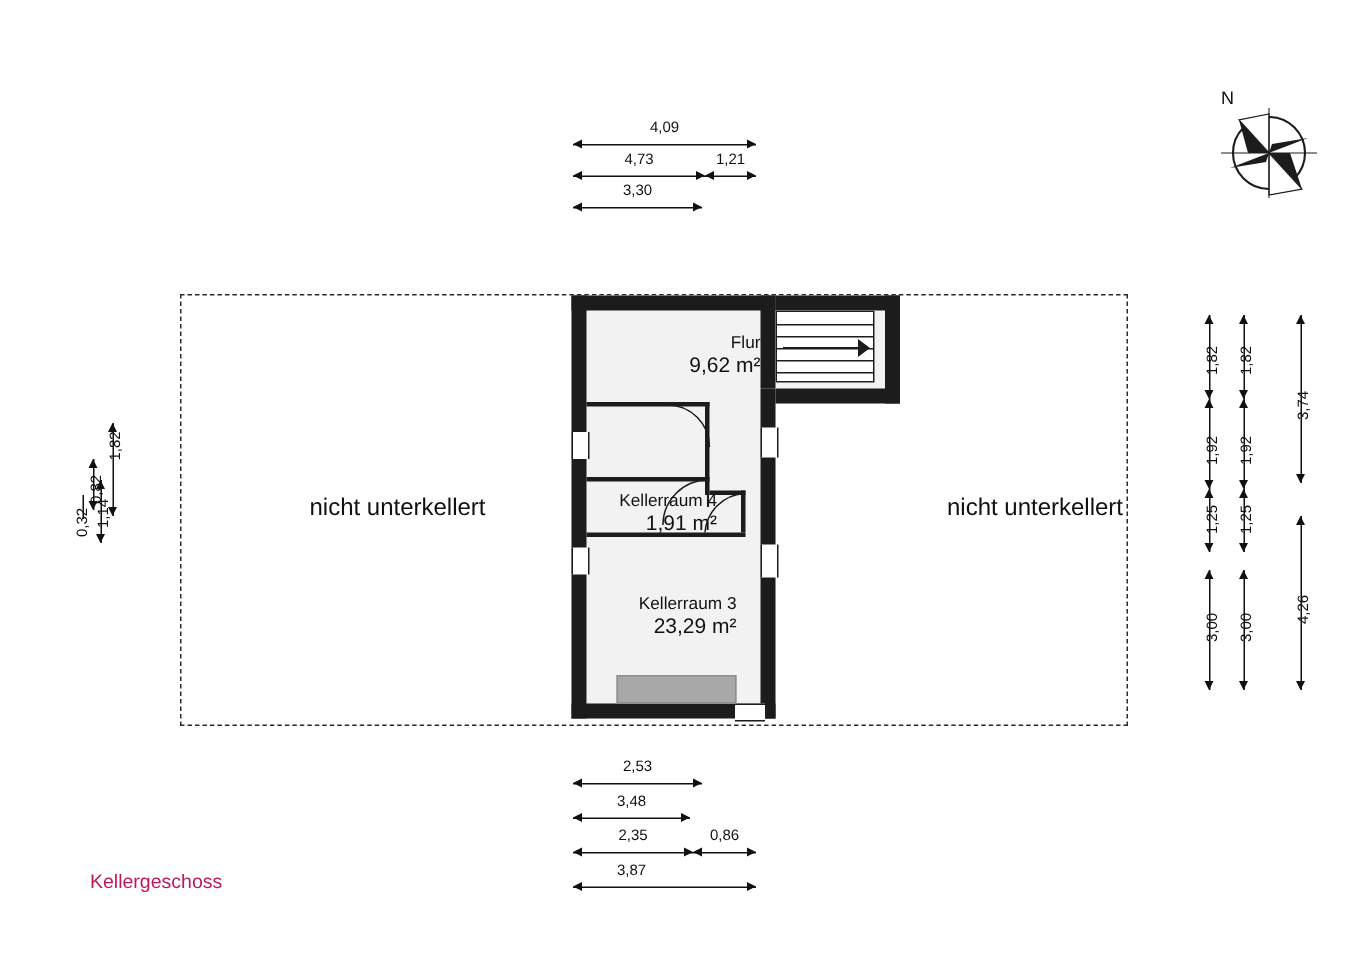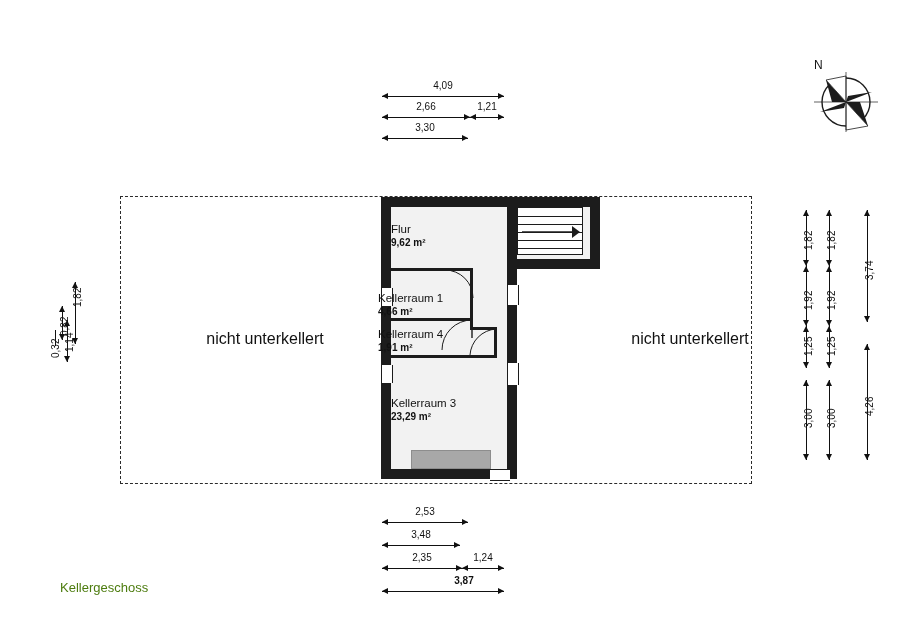--- a/index.html
+++ b/index.html
@@ -40,39 +40,38 @@
     border-bottom: 1.5px solid #1c1c1c;
   }
   .opening-v {
     background: #ffffff;
     border-left: 1.5px solid #1c1c1c;
     border-right: 1.5px solid #1c1c1c;
   }
 
   
   .room-label {
-    text-align: left;
+    text-align: right;
     font-size: 11.5px;
     line-height: 14px;
     color: #111;
     white-space: nowrap;
   }
   .room-label .area {
-    font-size: 10px;
-    font-weight: bold;
+    font-size: 14px;
   }
   .big-label {
     font-size: 16px;
     color: #111;
     white-space: nowrap;
     text-align: center;
   }
   .title {
     font-size: 13px;
-    color: #4d7c0f;
+    color: #be185d;
   }
 
   
   .dim-h {
     height: 1px;
     background: #111;
   }
   .dim-v {
     width: 1px;
     background: #111;
@@ -147,21 +146,21 @@
 <div id="sheet">
 
   <div class="abs dim-h" style="left:382px; top:96px; width:122px;"></div>
   <div class="abs arrow-l" style="left:382px; top:93px;"></div>
   <div class="abs arrow-r" style="left:498px; top:93px;"></div>
   <div class="abs dim-text-h" style="left:403px; top:80px; width:80px;">4,09</div>
 
   <div class="abs dim-h" style="left:382px; top:117px; width:88px;"></div>
   <div class="abs arrow-l" style="left:382px; top:114px;"></div>
   <div class="abs arrow-r" style="left:464px; top:114px;"></div>
-  <div class="abs dim-text-h" style="left:386px; top:101px; width:80px;">2,66</div>
+  <div class="abs dim-text-h" style="left:386px; top:101px; width:80px;">4,73</div>
 
   <div class="abs dim-h" style="left:470px; top:117px; width:34px;"></div>
   <div class="abs arrow-l" style="left:470px; top:114px;"></div>
   <div class="abs arrow-r" style="left:498px; top:114px;"></div>
   <div class="abs dim-text-h" style="left:447px; top:101px; width:80px;">1,21</div>
 
   <div class="abs dim-h" style="left:382px; top:138px; width:86px;"></div>
   <div class="abs arrow-l" style="left:382px; top:135px;"></div>
   <div class="abs arrow-r" style="left:462px; top:135px;"></div>
   <div class="abs dim-text-h" style="left:385px; top:122px; width:80px;">3,30</div>
@@ -246,24 +245,20 @@
     <path d="M52 4 L60 10 L52 16 Z" fill="#1c1c1c"></path>
   </svg>
 
   <div class="abs fixture" style="left:411px; top:450px; width:80px; height:19px;"></div>
 
   <div class="abs room-label" style="left:391px; top:222px; width:116px;">
     <div>Flur</div>
     <div class="area">9,62 m²</div>
   </div>
 
-  <div class="abs room-label" style="left:378px; top:291px; width:100px;">
-    <div>Kellerraum 1</div>
-    <div class="area">4,66 m²</div>
-  </div>
 
   <div class="abs room-label" style="left:378px; top:327px; width:100px;">
     <div>Kellerraum 4</div>
     <div class="area">1,91 m²</div>
   </div>
 
   <div class="abs room-label" style="left:391px; top:396px; width:100px;">
     <div>Kellerraum 3</div>
     <div class="area">23,29 m²</div>
   </div>
@@ -347,22 +342,22 @@
   <div class="abs dim-text-h" style="left:381px; top:529px; width:80px;">3,48</div>
 
   <div class="abs dim-h" style="left:382px; top:568px; width:80px;"></div>
   <div class="abs arrow-l" style="left:382px; top:565px;"></div>
   <div class="abs arrow-r" style="left:456px; top:565px;"></div>
   <div class="abs dim-text-h" style="left:382px; top:552px; width:80px;">2,35</div>
 
   <div class="abs dim-h" style="left:462px; top:568px; width:42px;"></div>
   <div class="abs arrow-l" style="left:462px; top:565px;"></div>
   <div class="abs arrow-r" style="left:498px; top:565px;"></div>
-  <div class="abs dim-text-h" style="left:443px; top:552px; width:80px;">1,24</div>
+  <div class="abs dim-text-h" style="left:443px; top:552px; width:80px;">0,86</div>
 
   <div class="abs dim-h" style="left:382px; top:591px; width:122px;"></div>
   <div class="abs arrow-l" style="left:382px; top:588px;"></div>
   <div class="abs arrow-r" style="left:498px; top:588px;"></div>
-  <div class="abs dim-text-h" style="left:424px; top:575px; width:80px;font-weight:bold;">3,87</div>
+  <div class="abs dim-text-h" style="left:381px; top:575px; width:80px;">3,87</div>
 
   <div class="abs title" style="left:60px; top:580px;">Kellergeschoss</div>
 
 </div>
 
 </body></html>

